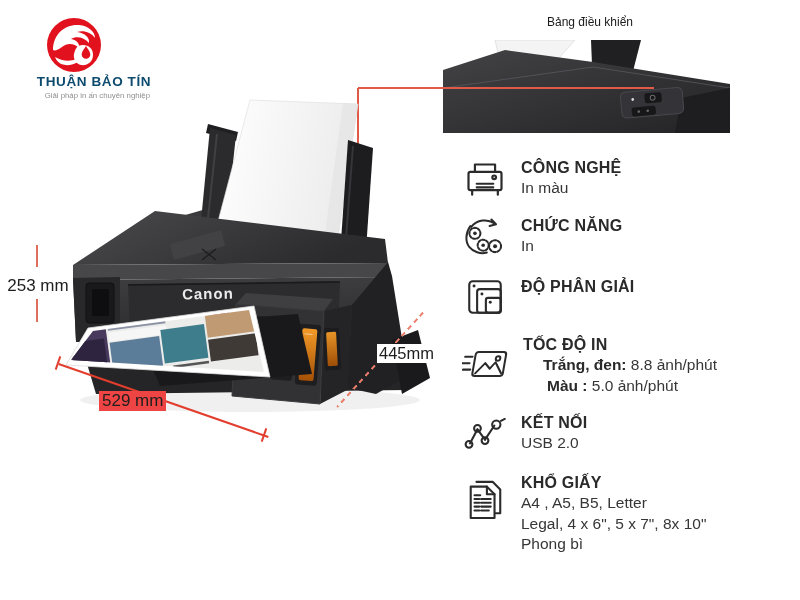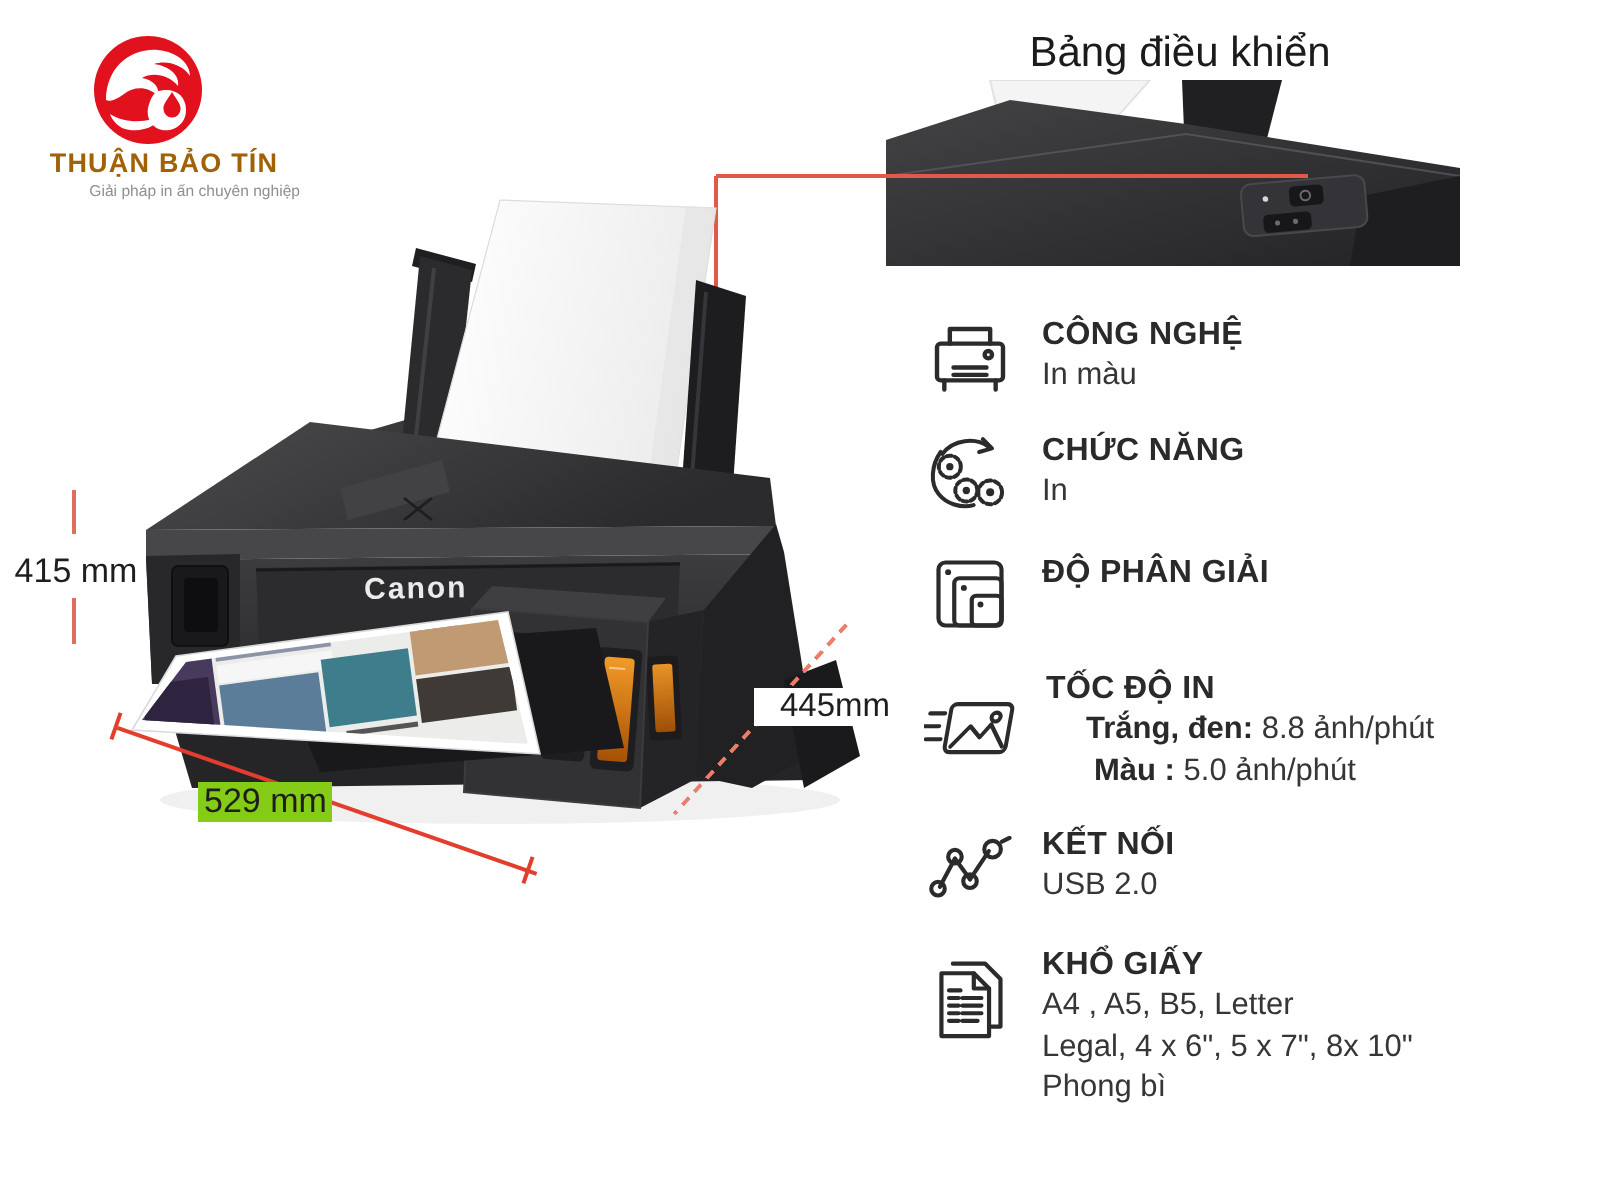--- a/index.html
+++ b/index.html
@@ -1,37 +1,37 @@
 <!DOCTYPE html>
 <html><head>
 <meta charset="utf-8">
 <style>
   html,body{margin:0;padding:0;background:#fff;}
   .canvas{position:relative;width:800px;height:600px;background:#ffffff;overflow:hidden;
           font-family:"Liberation Sans","DejaVu Sans",sans-serif;color:#222;}
   
   .brand{position:absolute;left:14px;top:12px;width:136px;text-align:center;}
   .brand-circle{position:absolute;left:31px;top:4px;width:58px;height:58px;}
-  .brand-name{position:absolute;left:0;top:62px;width:136px;font-size:13.5px;font-weight:800;
-              letter-spacing:.6px;color:#a16207;}
+  .brand-name{position:absolute;left:12px;top:62px;width:136px;font-size:13.5px;font-weight:800;
+              letter-spacing:.6px;color:#0c4a6e;}
   .brand-tagline{position:absolute;left:0;top:79px;width:136px;font-size:7.8px;color:#8f8f8f;text-align:right;}
   
   .callout-title{position:absolute;left:503px;top:15px;width:174px;text-align:center;
-                 font-size:21px;color:#1b1b1b;}
+                 font-size:12px;color:#1b1b1b;}
   .callout-img{position:absolute;left:443px;top:40px;width:287px;height:93px;}
   .redline{position:absolute;background:#e05a47;}
   .redline-v{left:357px;top:88px;width:1.6px;height:160px;}
   .redline-h{left:358px;top:87px;width:296px;height:1.6px;z-index:5;}
   
   .printer-svg{position:absolute;left:40px;top:78px;width:410px;height:390px;}
   
   .dim{position:absolute;font-size:17px;color:#1e1e1e;}
   .dim-h{left:6px;top:276px;width:64px;text-align:center;}
-  .dim-w{left:99px;top:391px;background:#84cc16;padding:0 3px;z-index:3;}
-  .dim-d{left:377px;top:344px;background:#fff;padding:0 13px;font-size:16.5px;z-index:3;}
+  .dim-w{left:99px;top:391px;background:#ef4444;padding:0 3px;z-index:3;}
+  .dim-d{left:377px;top:344px;background:#fff;padding:0 2px;font-size:16.5px;z-index:3;}
   .dimline{position:absolute;}
   .dimline-h1{left:36px;top:245px;width:1.6px;height:22px;background:#de6f5d;}
   .dimline-h2{left:36px;top:299px;width:1.6px;height:23px;background:#de6f5d;}
   .dimline-w{left:59px;top:363px;width:222px;height:1.8px;background:#e23d2d;
              transform:rotate(19.2deg);transform-origin:0 0;}
   .dimtick{position:absolute;width:1.8px;height:14px;background:#e23d2d;transform:rotate(19.2deg);}
   .dimtick-a{left:57px;top:356px;}
   .dimtick-b{left:263px;top:428px;}
   .dimline-d{left:424px;top:313px;width:128px;height:1.6px;
              background:repeating-linear-gradient(90deg,#ea7e6a 0 5px,rgba(0,0,0,0) 5px 9px);
@@ -181,21 +181,21 @@
         <rect x="168" y="267" width="48" height="22" fill="#403a36"></rect>
         <rect x="74" y="232" width="40" height="2" fill="#4a4a4a"></rect>
         <rect x="74" y="237" width="28" height="2" fill="#6a6a6a"></rect>
         <rect x="130" y="288" width="36" height="2.5" fill="#555555"></rect>
         <rect x="172" y="240" width="20" height="3" fill="#b03030"></rect>
       </g>
     </g>
   </svg>
 
   <div class="dimline dimline-h1"></div>
-  <div class="dim dim-h">415 mm</div>
+  <div class="dim dim-h">253 mm</div>
   <div class="dimline dimline-h2"></div>
 
   <div class="dimtick dimtick-a"></div>
   <div class="dimline dimline-w"></div>
   <div class="dimtick dimtick-b"></div>
   <div class="dim dim-w">529 mm</div>
 
   <div class="dimline dimline-d"></div>
   <div class="dim dim-d">445mm</div>
 

